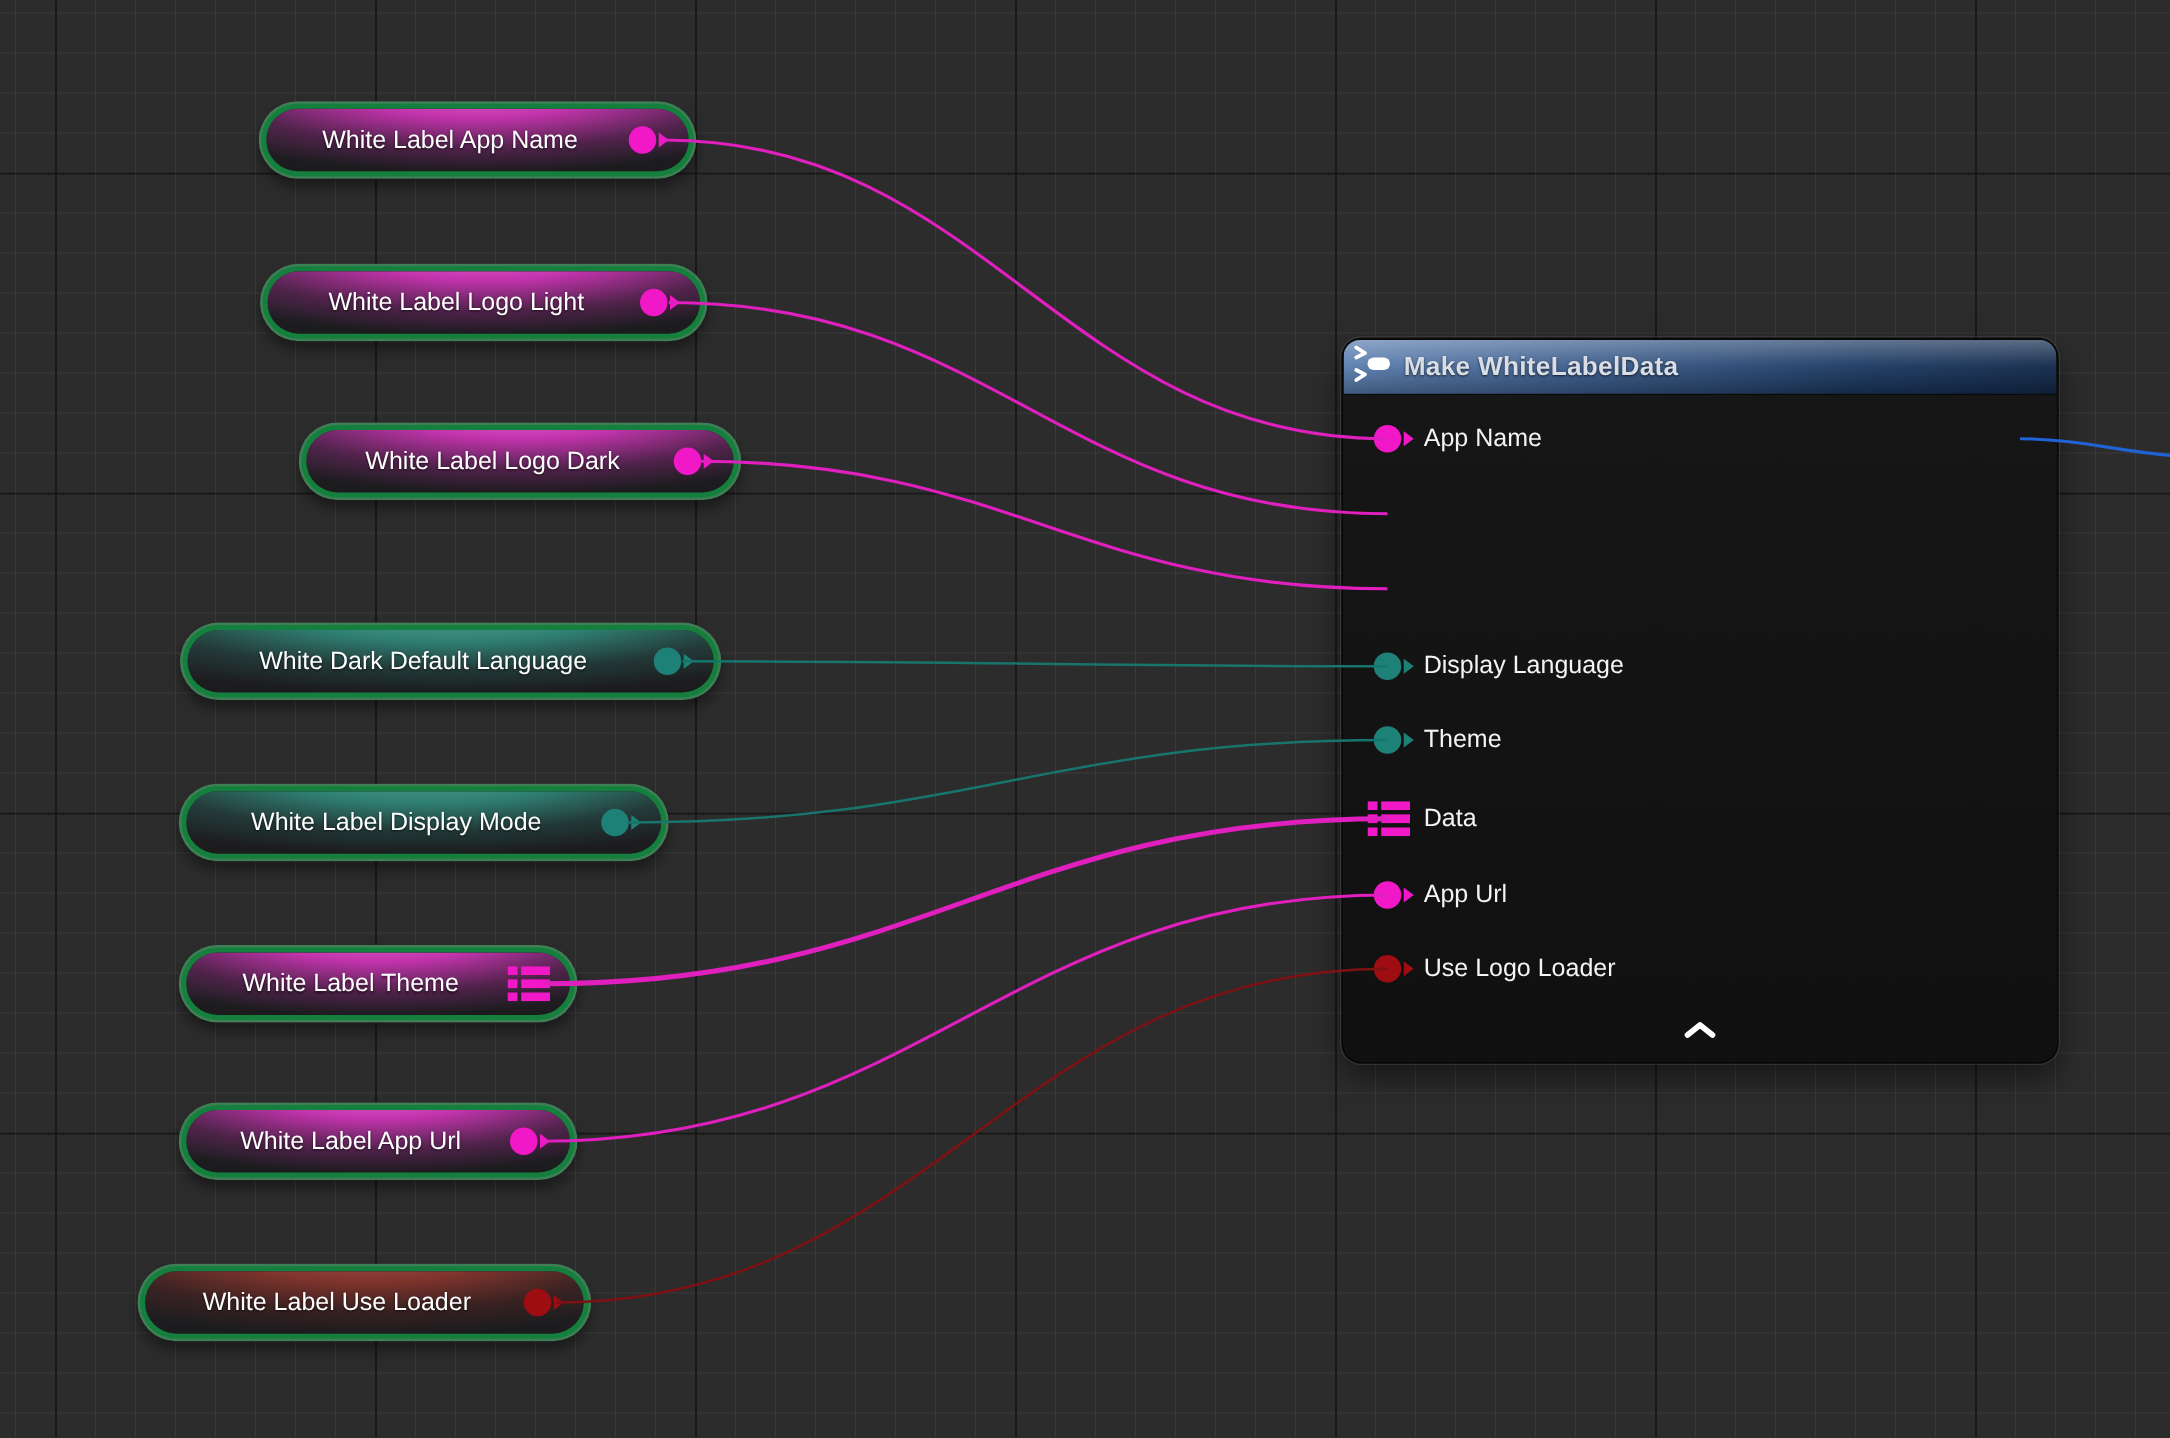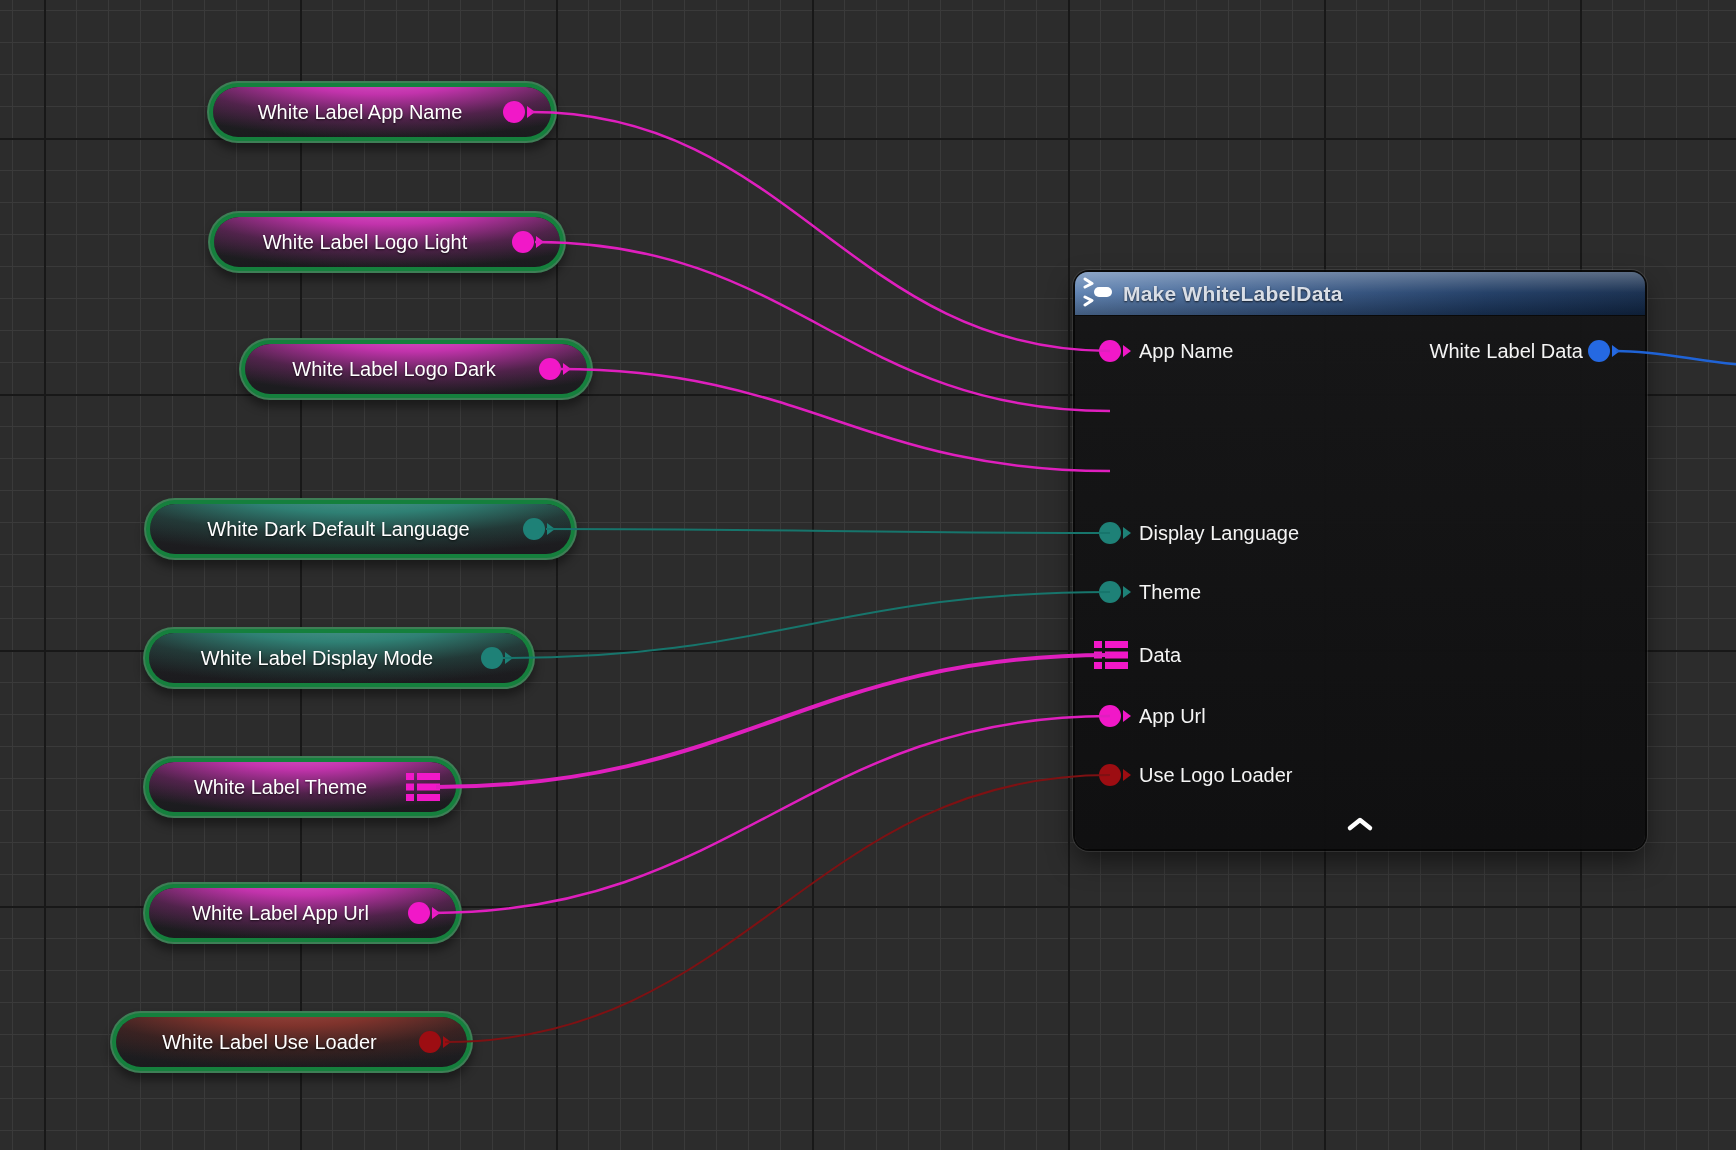--- a/index.html
+++ b/index.html
@@ -220,24 +220,20 @@
   </div>
   <div class="node-row" style="left:0;top:427px;width:280px;">
     <span class="pin t-magenta"></span>
     <span class="row-label">App Url</span>
   </div>
   <div class="node-row" style="left:0;top:486px;width:300px;">
     <span class="pin t-red"></span>
     <span class="row-label">Use Logo Loader</span>
   </div>
 
-  <div class="node-row" style="right:0;top:62px;width:300px;left:auto;">
-    <span class="out-label">White Label Data</span>
-    <span class="pin t-blue" style="left:auto;right:35px;"></span>
-  </div>
 
   <div class="collapse-btn">
     <svg width="28" height="16" viewBox="0 0 28 16">
       <polyline points="4,12 14,4 24,12" stroke="#fff" stroke-width="4.5" fill="none" stroke-linecap="round" stroke-linejoin="round"></polyline>
     </svg>
   </div>
 </div>
 
 <svg class="wires" width="1736" height="1150" viewBox="0 0 1736 1150">
   <path d="M531,112 C791,112 850,351 1110,351" stroke="#df1fbe" stroke-width="2.5" fill="none"></path>

